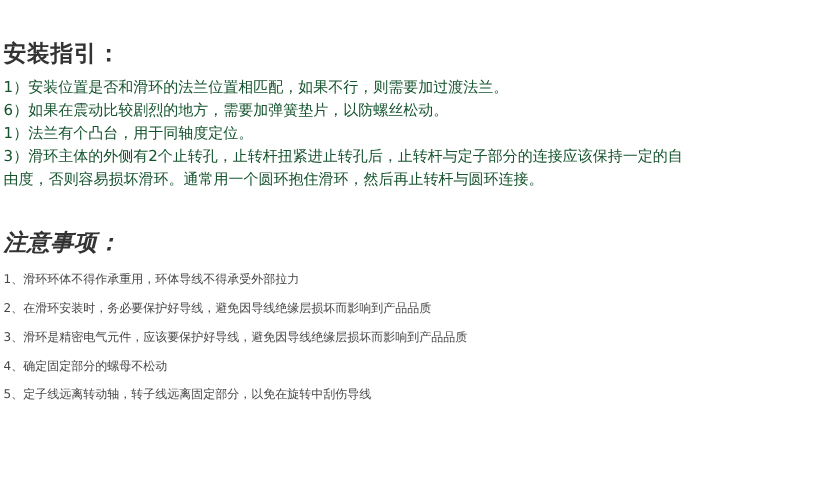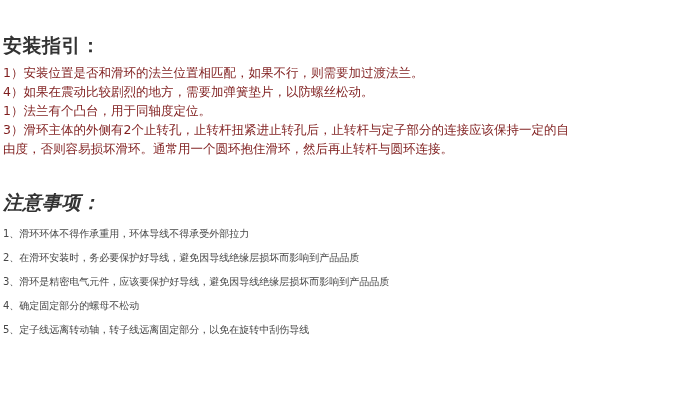--- a/index.html
+++ b/index.html
@@ -25,21 +25,21 @@
     font-size: 19px;
     line-height: 22px;
     font-weight: bold;
     color: #333333;
     letter-spacing: 0.5px;
   }
   .guide-list p {
     margin: 0;
     font-size: 12.5px;
     line-height: 19px;
-    color: #7f1d1d;
+    color: #14532d;
   }
   .notes-section {
     margin-top: 33px;
   }
   .notes-section .section-title {
     margin-bottom: 9px;
     font-style: italic;
   }
   .notes-list p {
     margin: 0;
@@ -50,21 +50,21 @@
 </style>
 </head>
 <body>
 
 <div class="page">
 
   <section class="guide-section">
     <h2 class="section-title">安装指引：</h2>
     <div class="guide-list">
       <p>1）安装位置是否和滑环的法兰位置相匹配，如果不行，则需要加过渡法兰。</p>
-      <p>4）如果在震动比较剧烈的地方，需要加弹簧垫片，以防螺丝松动。</p>
+      <p>6）如果在震动比较剧烈的地方，需要加弹簧垫片，以防螺丝松动。</p>
       <p>1）法兰有个凸台，用于同轴度定位。</p>
       <p>3）滑环主体的外侧有2个止转孔，止转杆扭紧进止转孔后，止转杆与定子部分的连接应该保持一定的自由度，否则容易损坏滑环。通常用一个圆环抱住滑环，然后再止转杆与圆环连接。</p>
     </div>
   </section>
 
   <section class="notes-section">
     <h2 class="section-title">注意事项：</h2>
     <div class="notes-list">
       <p>1、滑环环体不得作承重用，环体导线不得承受外部拉力</p>
       <p>2、在滑环安装时，务必要保护好导线，避免因导线绝缘层损坏而影响到产品品质</p>

